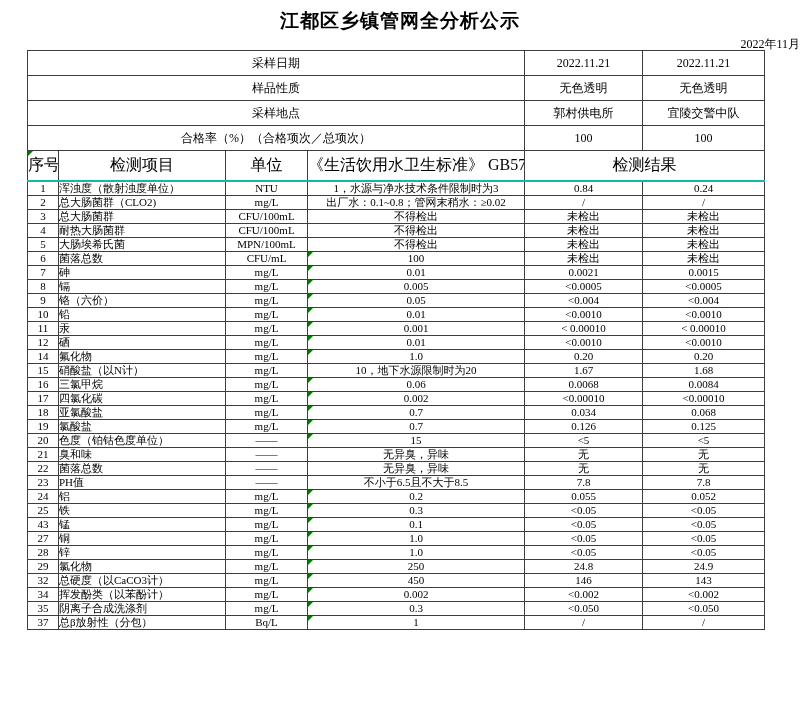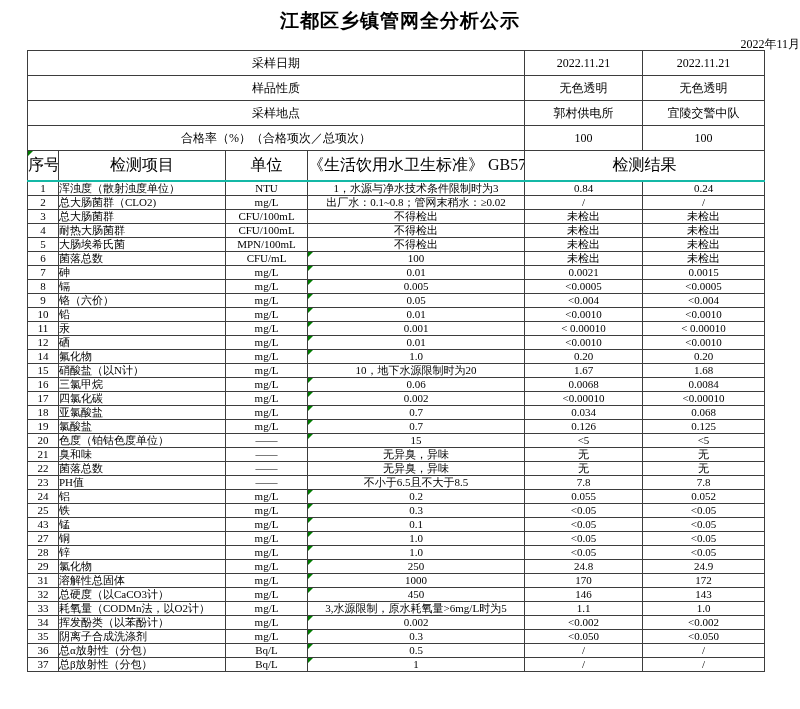--- a/index.html
+++ b/index.html
@@ -331,73 +331,49 @@
   <tr class="data-row">
     <td class="c-no"><span>29</span></td>
     <td class="c-item"><span>氯化物</span></td>
     <td class="c-unit"><span>mg/L</span></td>
     <td class="c-std"><i class="mk" style="border-top-color: rgb(0, 123, 0);"></i><span>250</span></td>
     <td class="c-res1"><span>24.8</span></td>
     <td class="c-res2"><span>24.9</span></td>
   </tr>
 
 
-  <tr class="data-row">
-    <td class="c-no"><span>31</span></td>
-    <td class="c-item"><span>溶解性总固体</span></td>
-    <td class="c-unit"><span>mg/L</span></td>
-    <td class="c-std"><i class="mk" style="border-top-color: rgb(0, 123, 0);"></i><span>1000</span></td>
-    <td class="c-res1"><span>170</span></td>
-    <td class="c-res2"><span>172</span></td>
-  </tr>
 
   <tr class="data-row">
     <td class="c-no"><span>32</span></td>
     <td class="c-item"><span>总硬度（以CaCO3计）</span></td>
     <td class="c-unit"><span>mg/L</span></td>
     <td class="c-std"><i class="mk" style="border-top-color: rgb(0, 123, 0);"></i><span>450</span></td>
     <td class="c-res1"><span>146</span></td>
     <td class="c-res2"><span>143</span></td>
   </tr>
 
-  <tr class="data-row">
-    <td class="c-no"><span>33</span></td>
-    <td class="c-item"><span>耗氧量（CODMn法，以O2计）</span></td>
-    <td class="c-unit"><span>mg/L</span></td>
-    <td class="c-std"><span>3,水源限制，原水耗氧量&gt;6mg/L时为5</span></td>
-    <td class="c-res1"><span>1.1</span></td>
-    <td class="c-res2"><span>1.0</span></td>
-  </tr>
 
   <tr class="data-row">
     <td class="c-no"><span>34</span></td>
     <td class="c-item"><span>挥发酚类（以苯酚计）</span></td>
     <td class="c-unit"><span>mg/L</span></td>
     <td class="c-std"><i class="mk" style="border-top-color: rgb(0, 123, 0);"></i><span>0.002</span></td>
     <td class="c-res1"><span>&lt;0.002</span></td>
     <td class="c-res2"><span>&lt;0.002</span></td>
   </tr>
 
   <tr class="data-row">
     <td class="c-no"><span>35</span></td>
     <td class="c-item"><span>阴离子合成洗涤剂</span></td>
     <td class="c-unit"><span>mg/L</span></td>
     <td class="c-std"><i class="mk" style="border-top-color: rgb(0, 123, 0);"></i><span>0.3</span></td>
     <td class="c-res1"><span>&lt;0.050</span></td>
     <td class="c-res2"><span>&lt;0.050</span></td>
   </tr>
 
-  <tr class="data-row">
-    <td class="c-no"><span>36</span></td>
-    <td class="c-item"><span>总α放射性（分包）</span></td>
-    <td class="c-unit"><span>Bq/L</span></td>
-    <td class="c-std"><i class="mk" style="border-top-color: rgb(0, 123, 0);"></i><span>0.5</span></td>
-    <td class="c-res1"><span>/</span></td>
-    <td class="c-res2"><span>/</span></td>
-  </tr>
 
   <tr class="data-row">
     <td class="c-no"><span>37</span></td>
     <td class="c-item"><span>总β放射性（分包）</span></td>
     <td class="c-unit"><span>Bq/L</span></td>
     <td class="c-std"><i class="mk" style="border-top-color: rgb(0, 123, 0);"></i><span>1</span></td>
     <td class="c-res1"><span>/</span></td>
     <td class="c-res2"><span>/</span></td>
   </tr>
 </tbody>

